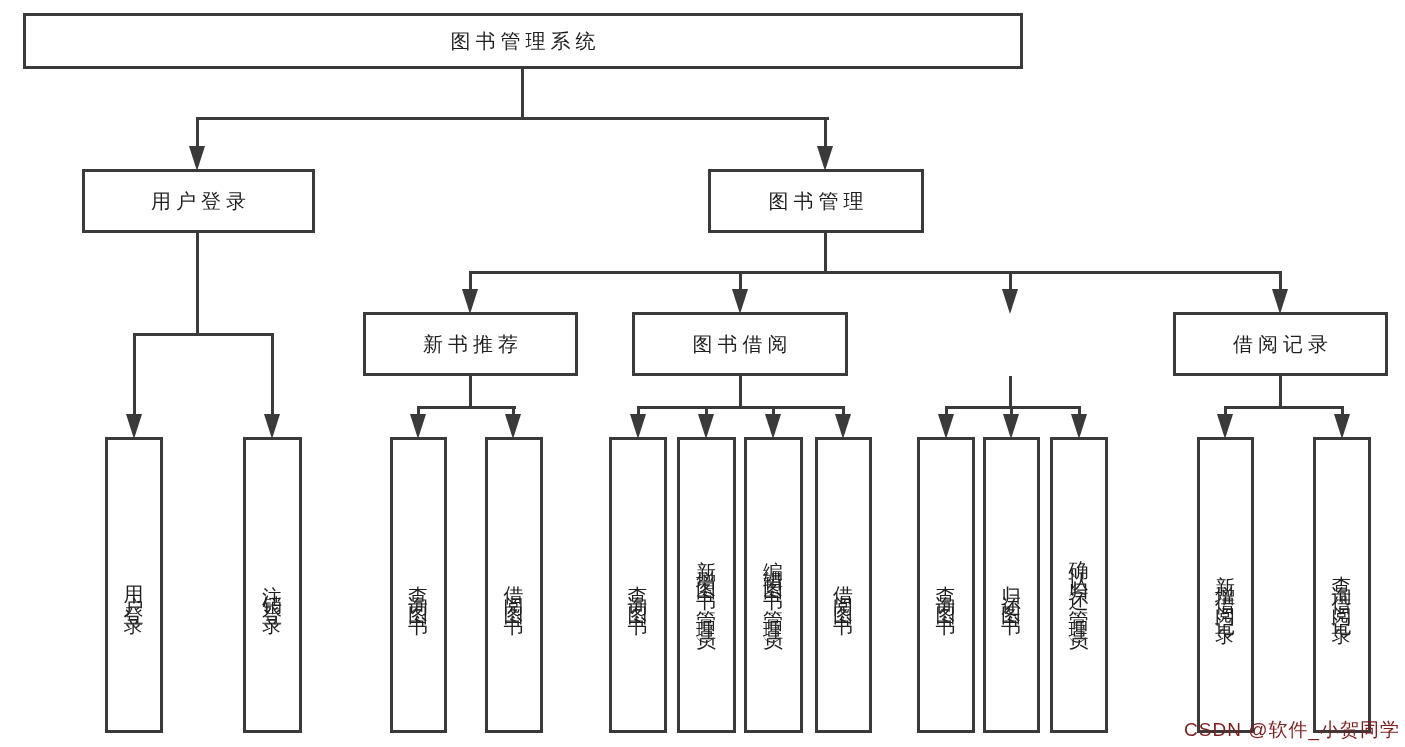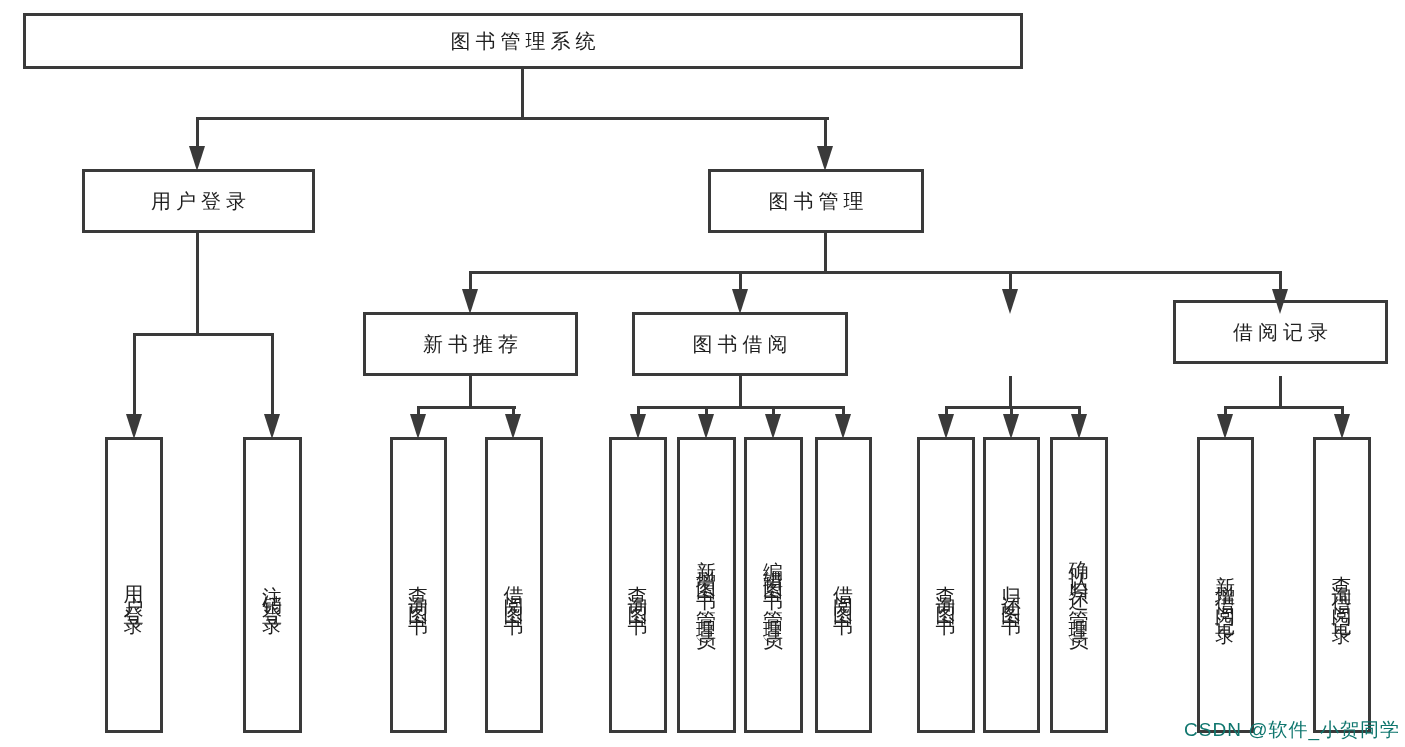--- a/index.html
+++ b/index.html
@@ -21,21 +21,21 @@
     white-space:nowrap;
   }
   .line { position:absolute; background:#3a3a3a; }
   .arrow {
     position:absolute; width:0; height:0;
     border-left:8px solid transparent; border-right:8px solid transparent;
     border-top:25px solid #3a3a3a;
   }
   #watermark {
     position:absolute; top:717px; right:5px; z-index:5;
-    color:#0f766e; font-size:19px; letter-spacing:1px; white-space:nowrap;
+    color:#7f1d1d; font-size:19px; letter-spacing:1px; white-space:nowrap;
   }
 </style>
 </head>
 <body>
 
 <div id="stage">
 
   <div class="box" style="left:23px;top:13px;width:1000px;height:56px">
     <span class="ht">图书管理系统</span>
   </div>
@@ -46,21 +46,21 @@
   <div class="box" style="left:708px;top:169px;width:216px;height:64px">
     <span class="ht">图书管理</span>
   </div>
 
   <div class="box" style="left:632px;top:312px;width:216px;height:64px">
     <span class="ht">图书借阅</span>
   </div>
   <div class="box" style="left:363px;top:312px;width:215px;height:64px">
     <span class="ht">新书推荐</span>
   </div>
-  <div class="box" style="left:1173px;top:300px;width:215px;height:64px">
+  <div class="box" style="left:1173px;top:312px;width:215px;height:64px">
     <span class="ht">借阅记录</span>
   </div>
 
   <div class="box" style="left:105px;top:437px;width:58px;height:296px">
     <span class="vt">用户登录</span>
   </div>
   <div class="box" style="left:243px;top:437px;width:59px;height:296px">
     <span class="vt">注销登录</span>
   </div>
 

